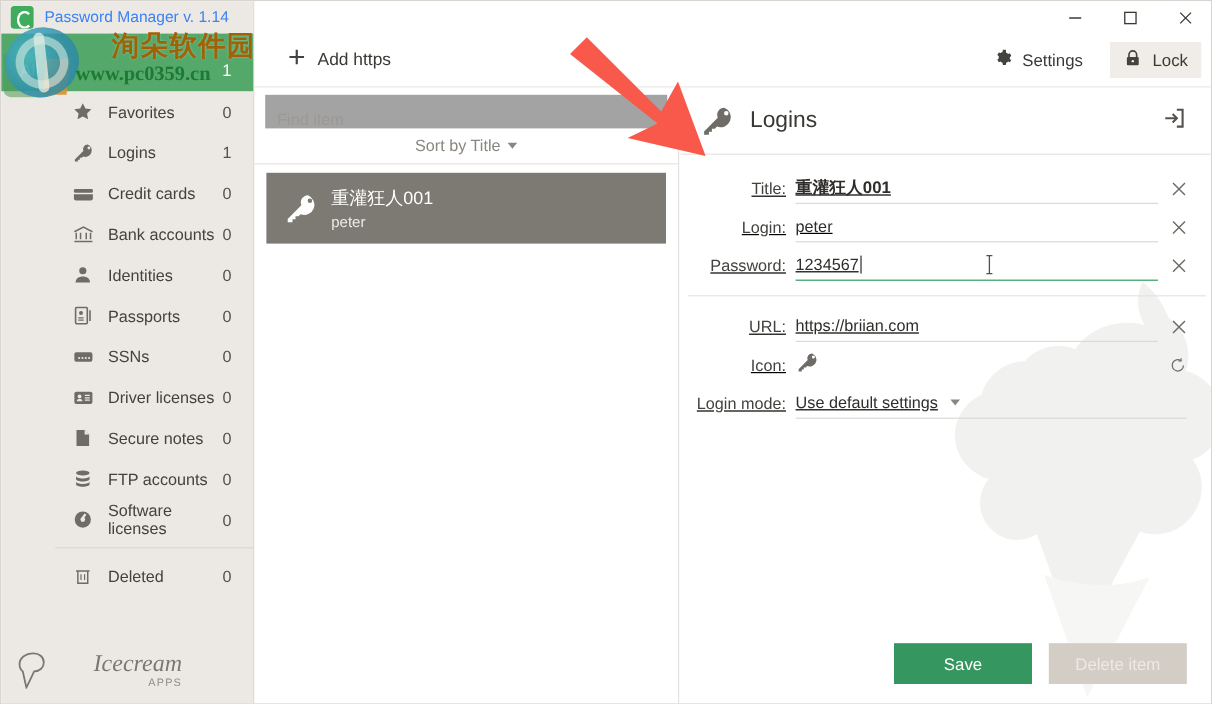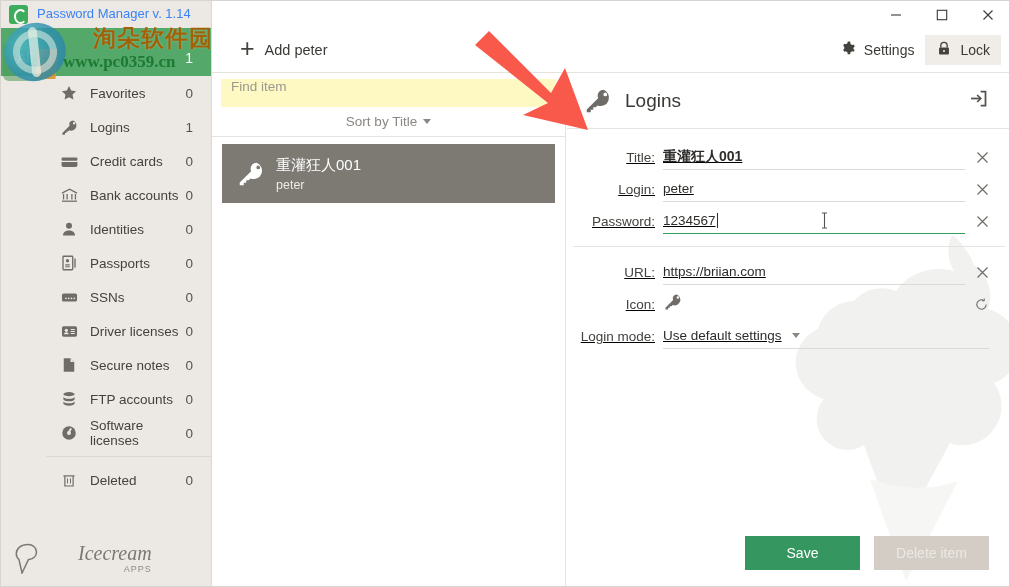--- a/index.html
+++ b/index.html
@@ -213,42 +213,42 @@
     padding: 0 6px;
   }
   .add-item .plus {
     font-size: 25px; line-height: 1;
     color: #44423e; font-weight: 400;
     margin-top: -3px;
   }
   .add-item .label { font-size: 14.5px; color: #3b3935; }
   .tb-right {
     position: absolute; right: 10px; top: 7px;
-    display: flex; align-items: center; gap: 0px;
+    display: flex; align-items: center; gap: 12px;
   }
   .tb-btn {
     display: flex; align-items: center; gap: 8px;
     height: 30px; padding: 0 11px;
     font-size: 14px; color: #3b3935;
   }
   .tb-btn.lock { background: #f0ece7; }
 
   
   .listcol {
     position: absolute; left: 211px; top: 72px;
     width: 354px; height: 515px;
     background: #ffffff;
     border-right: 1px solid #e6e3df;
   }
   .findbar {
     position: relative;
     height: 28px;
     margin: 6px 9px 0 9px;
-    background: #fef9c3;
-    display: flex; align-items: flex-start;
+    background: #a3a3a3;
+    display: flex; align-items: flex-end;
     padding: 0 10px;
   }
   .findbar input {
     border: 0; outline: 0; background: transparent;
     width: 100%;
     font-family: "Liberation Sans", sans-serif;
     font-size: 13.5px;
     color: #55524e;
   }
   .findbar input::placeholder { color: #9c9892; }
@@ -578,21 +578,21 @@
         <svg width="12" height="12" viewBox="0 0 12 12" stroke="#3b3935" stroke-width="1.1">
             <path d="M1.5 1.5l9 9M10.5 1.5l-9 9"></path>
           </svg>
       </div>
     </div>
   </div>
 
   <div class="toolbar">
     <div class="add-item">
       <span class="plus">+</span>
-      <span class="label">Add peter</span>
+      <span class="label">Add https</span>
     </div>
     <div class="tb-right">
       <div class="tb-btn">
         <span>
           <svg width="17" height="17" viewBox="0 0 24 24" fill="#44423e">
               <path d="M12 8.3A3.7 3.7 0 1012 15.7 3.7 3.7 0 0012 8.3zm0 5.8a2.1 2.1 0 110-4.2 2.1 2.1 0 010 4.2z"></path>
               <path d="M20.6 13.4l-.1-1.4.1-1.4 1.7-1.3-1.7-3-2 .7a7.7 7.7 0 00-2.4-1.4L15.8 2h-3.5l-.4 2.6a7.7 7.7 0 00-2.4 1.4l-2-.7-1.7 3 1.7 1.3-.1 1.4.1 1.4-1.7 1.3 1.7 3 2-.7a7.7 7.7 0 002.4 1.4l.4 2.6h3.5l.4-2.6a7.7 7.7 0 002.4-1.4l2 .7 1.7-3z"></path>
             </svg>
         </span>
         <span>Settings</span>

